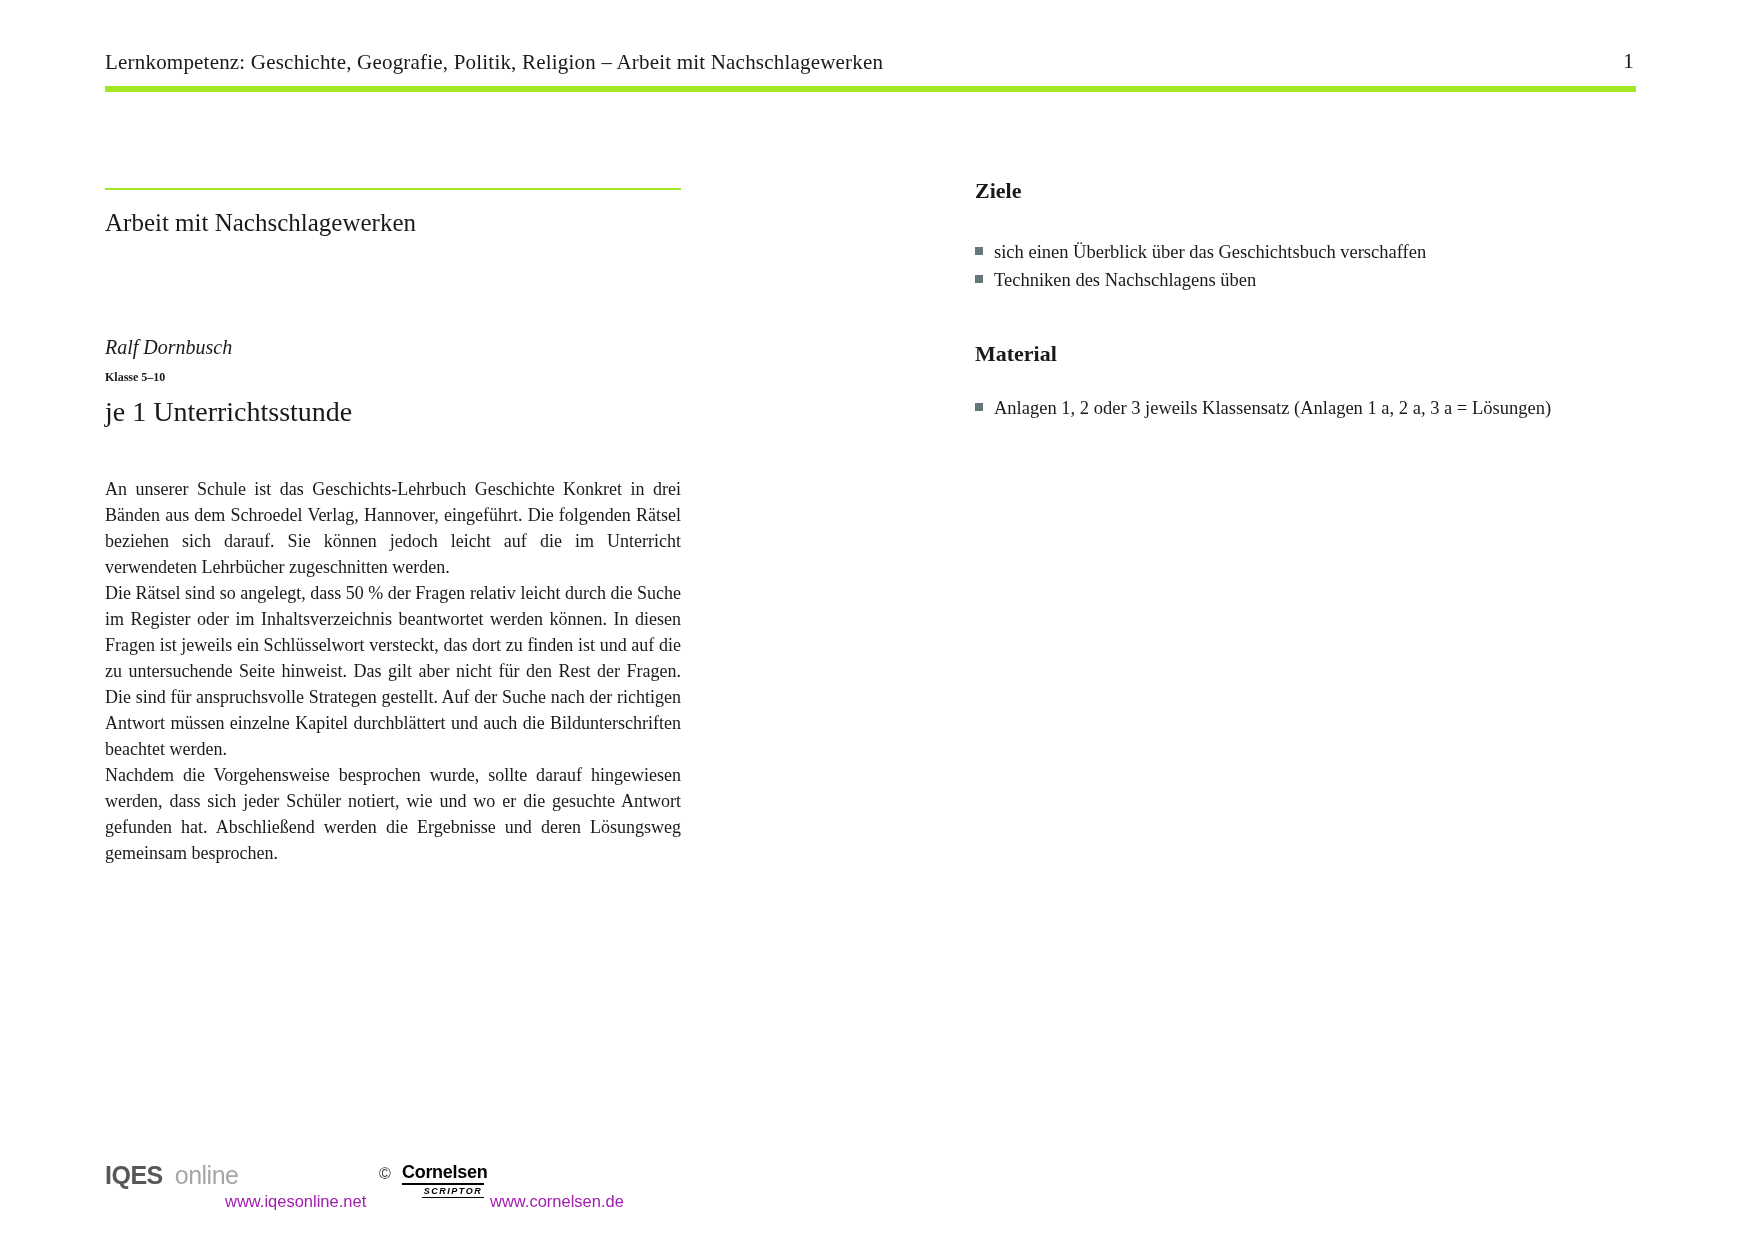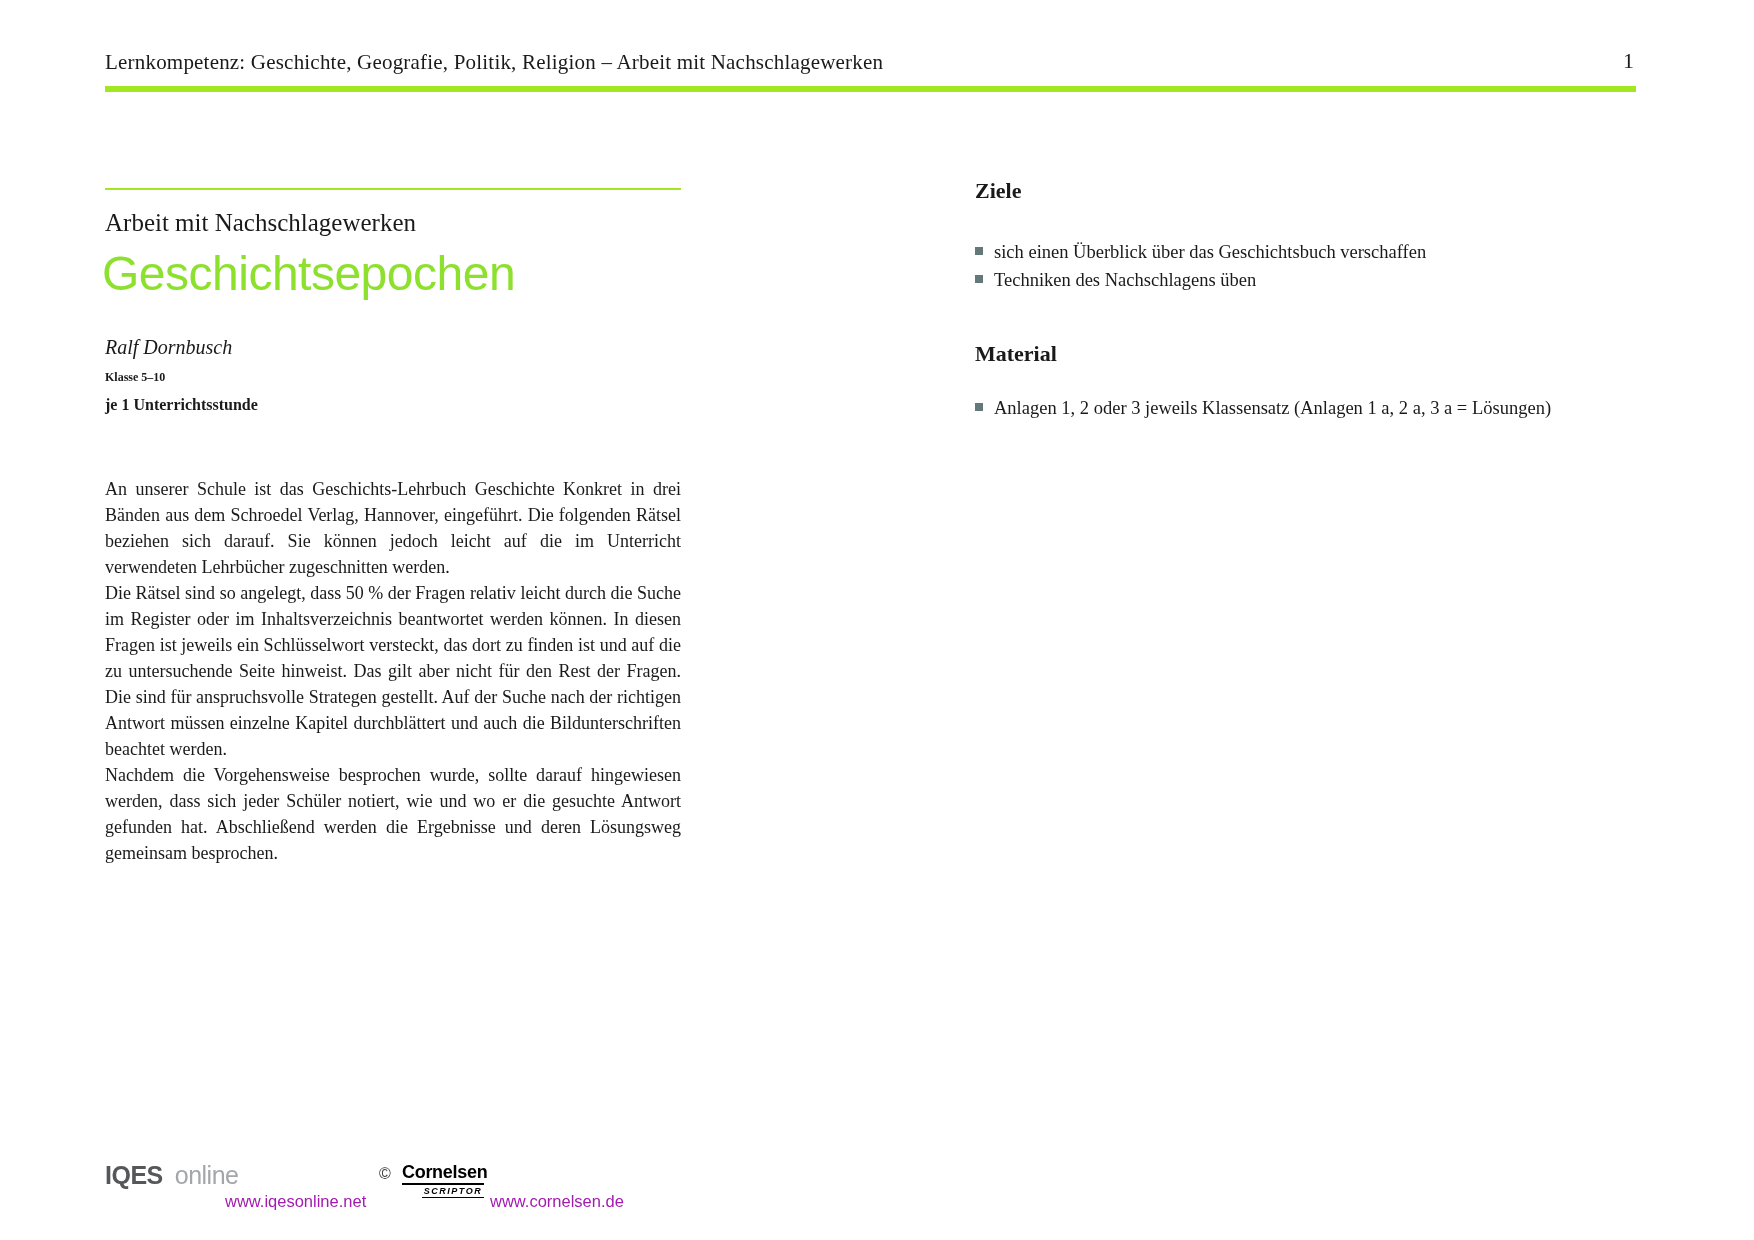--- a/index.html
+++ b/index.html
@@ -25,21 +25,21 @@
   }
   .kicker { position:absolute; left:105px; top:209px; font-size:25px; }
   .title {
     position:absolute; left:102px; top:246px; margin:0;
     font-family:"Liberation Sans","DejaVu Sans",sans-serif;
     font-size:48px; font-weight:400; color:#8ee02e; letter-spacing:-.5px;
     white-space:nowrap;
   }
   .author { position:absolute; left:105px; top:336px; font-size:20px; font-style:italic; }
   .grade { position:absolute; left:105px; top:370px; font-size:12px; font-weight:bold; }
-  .duration { position:absolute; left:105px; top:396px; font-size:16px; font-weight:bold;text-align:center; }
+  .duration { position:absolute; left:105px; top:396px; font-size:28px; font-weight:normal;text-align:center; }
   .body-text {
     position:absolute; left:105px; top:476px; width:576px;
     font-size:18px; line-height:26px; text-align:justify;
   }
   .body-text p { margin:0; }
   
   .section-heading {
     position:absolute; margin:0; font-size:22px; font-weight:bold;
     font-family:"Liberation Serif","DejaVu Serif",serif;
   }
@@ -92,21 +92,20 @@
 <body>
 
 <div class="page">
 
   <div class="header-title">Lernkompetenz: Geschichte, Geografie, Politik, Religion – Arbeit mit Nachschlagewerken</div>
   <div class="page-number">1</div>
   <div class="header-rule"></div>
 
   <div class="kicker-rule"></div>
   <div class="kicker">Arbeit mit Nachschlagewerken</div>
-  <h1 class="title">Geschichtsepochen</h1>
   <div class="author">Ralf Dornbusch</div>
   <div class="grade">Klasse 5–10</div>
   <div class="duration">je 1 Unterrichtsstunde</div>
 
   <div class="body-text">
     <p>An unserer Schule ist das Geschichts-Lehrbuch Geschichte Konkret in drei Bänden aus dem Schroedel Verlag, Hannover, eingeführt. Die folgenden Rätsel beziehen sich darauf. Sie können jedoch leicht auf die im Unterricht verwendeten Lehrbücher zugeschnitten werden.</p>
     <p>Die Rätsel sind so angelegt, dass 50 % der Fragen relativ leicht durch die Suche im Register oder im Inhaltsverzeichnis beantwortet werden können. In diesen Fragen ist jeweils ein Schlüsselwort versteckt, das dort zu finden ist und auf die zu untersuchende Seite hinweist. Das gilt aber nicht für den Rest der Fragen. Die sind für anspruchsvolle Strategen gestellt. Auf der Suche nach der richtigen Antwort müssen einzelne Kapitel durchblättert und auch die Bildunterschriften beachtet werden.</p>
     <p>Nachdem die Vorgehensweise besprochen wurde, sollte darauf hingewiesen werden, dass sich jeder Schüler notiert, wie und wo er die gesuchte Antwort gefunden hat. Abschließend werden die Ergebnisse und deren Lösungsweg gemeinsam besprochen.</p>
   </div>
 

